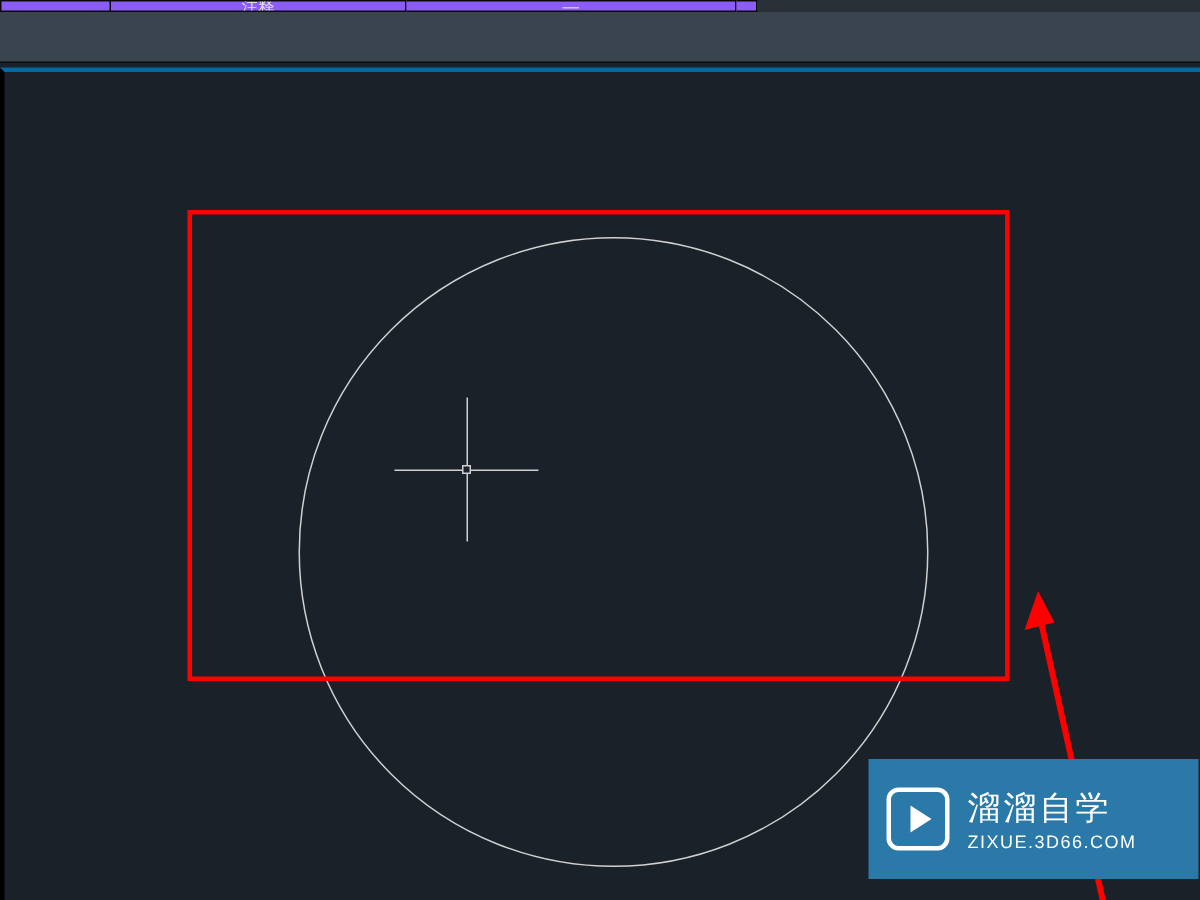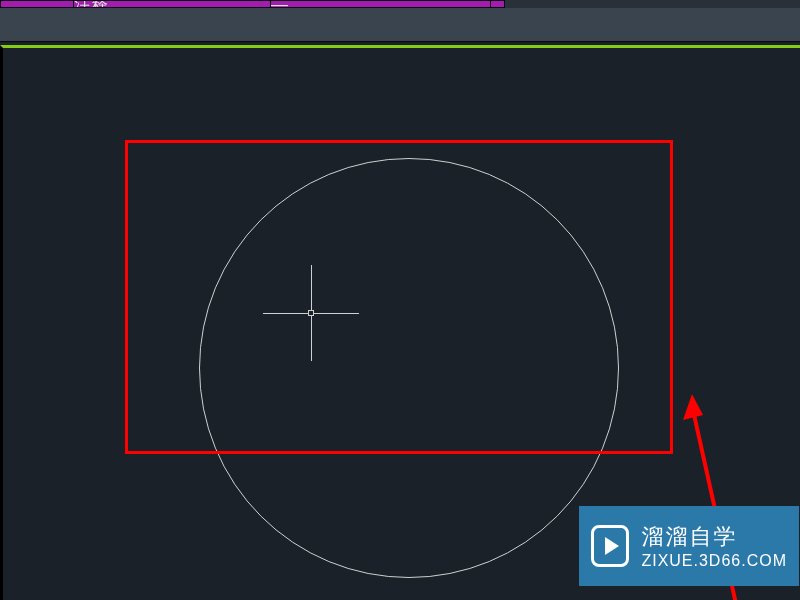--- a/index.html
+++ b/index.html
@@ -11,24 +11,24 @@
       font-family: "Microsoft YaHei", sans-serif;
       position: relative;
     }
     .tab-bar {
       display: flex;
       width: 100%;
       height: 8px;
       background: #2a3038;
     }
     .tab {
-      background: #a21caf;
+      background: #8b5cf6;
       color: #e0e0e0;
-      font-size: 17px;
-      text-align: left;
+      font-size: 11px;
+      text-align: center;
       padding: 0;
       height: 8px;
       line-height: 8px;
       border-right: 1px solid #0a0a0a;
       border-top: 1px solid #0a0a0a;
       border-bottom: 1px solid #0a0a0a;
       overflow: hidden;
     }
     .tab-half { width: 74px; border-left: 1px solid #0a0a0a; }
     .tab-a { width: 197px; }
@@ -40,21 +40,21 @@
       height: 34px;
       background: #3a444e;
       border-bottom: 1px solid #0a0a0a;
     }
     .canvas-frame {
       position: absolute;
       top: 45px;
       left: 0;
       width: 800px;
       height: 555px;
-      border-top: 3px solid #84cc16;
+      border-top: 3px solid #0369a1;
       border-left: 3px solid #000;
       background: #1a2128;
     }
     .circle {
       position: absolute;
       left: 196px;
       top: 110px;
       width: 420px;
       height: 420px;
       border: 1px solid #d0d0d0;
@@ -132,21 +132,21 @@
     .play-badge .tri {
       width: 0;
       height: 0;
       border-left: 14px solid #ffffff;
       border-top: 9px solid transparent;
       border-bottom: 9px solid transparent;
       margin-left: 3px;
     }
     .wm-text { display: flex; flex-direction: column; color: #fff; }
     .wm-title { font-size: 22px; font-weight: 500; letter-spacing: 2px; }
-    .wm-url { font-size: 16px; letter-spacing: 1px; }
+    .wm-url { font-size: 12px; letter-spacing: 1px; }
   </style>
 </head>
 <body>
 
 <div class="tab-bar">
   <div class="tab tab-half"></div>
   <div class="tab tab-a">注释</div>
   <div class="tab tab-c">—</div>
   <div class="tab tab-d"></div>
 </div>

